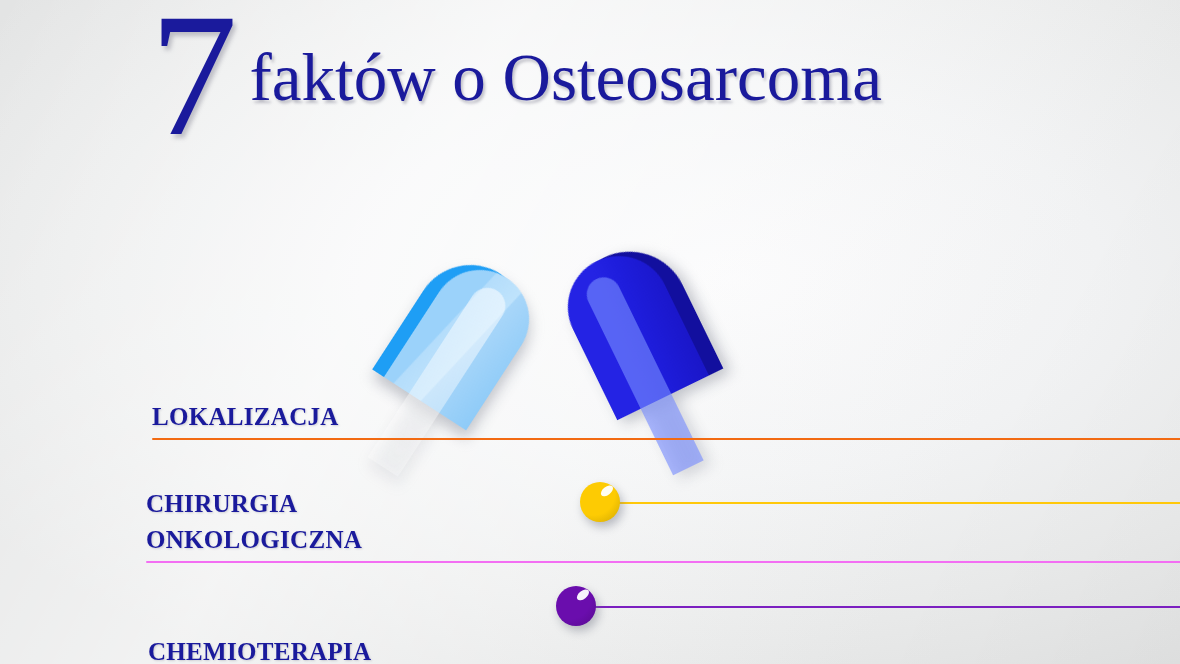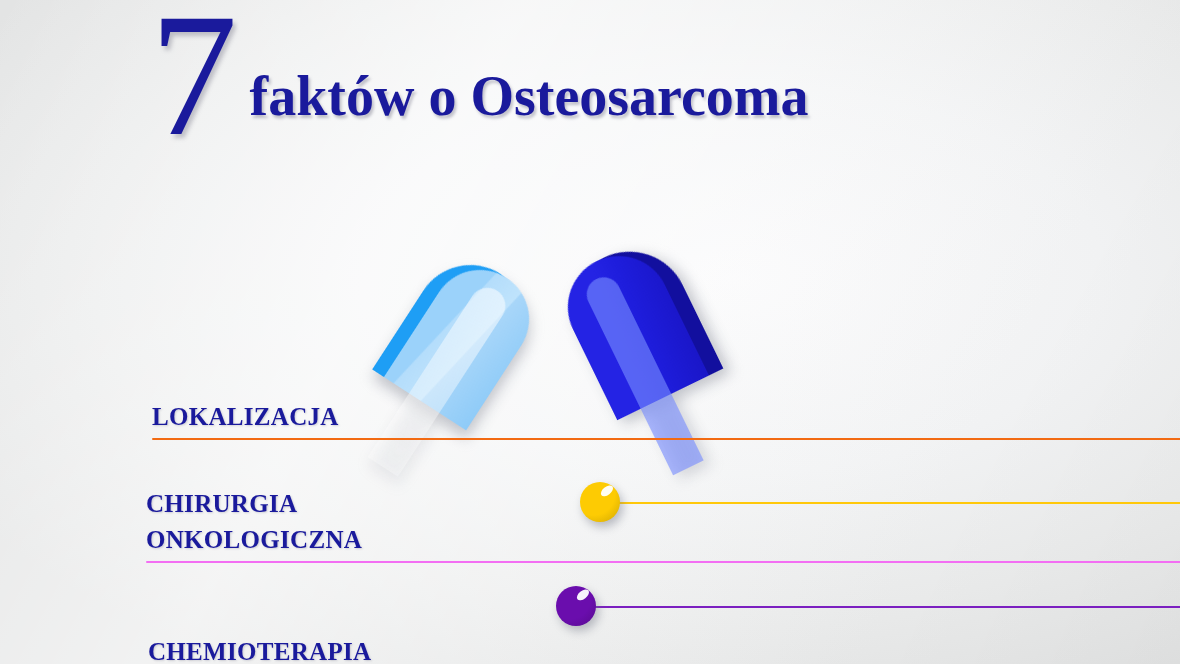--- a/index.html
+++ b/index.html
@@ -49,26 +49,26 @@
     font-weight: 400;
     color: #1a1a9c;
     text-shadow: 3px 4px 4px rgba(110,110,130,0.38);
     letter-spacing: -2px;
     margin-right: 14px;
     position: relative;
     top: 12px;
   }
   .title-text {
     font-family: "Liberation Serif", "DejaVu Serif", serif;
-    font-size: 56px;
-    font-weight: 700;
+    font-size: 67px;
+    font-weight: 400;
     color: #1a1a9c;
     text-shadow: 2px 3px 3px rgba(110,110,130,0.40);
     position: relative;
-    bottom: 10px;
+    bottom: 22px;
     white-space: nowrap;
   }
 
   
   .capsule-wrap { position: absolute; left: 0; top: 0; width: 1180px; height: 664px; pointer-events: none; }
 
   .cap {
     position: absolute;
     border-radius: 999px 999px 0 0;
     filter: drop-shadow(5px 7px 7px rgba(110,115,130,0.40));

